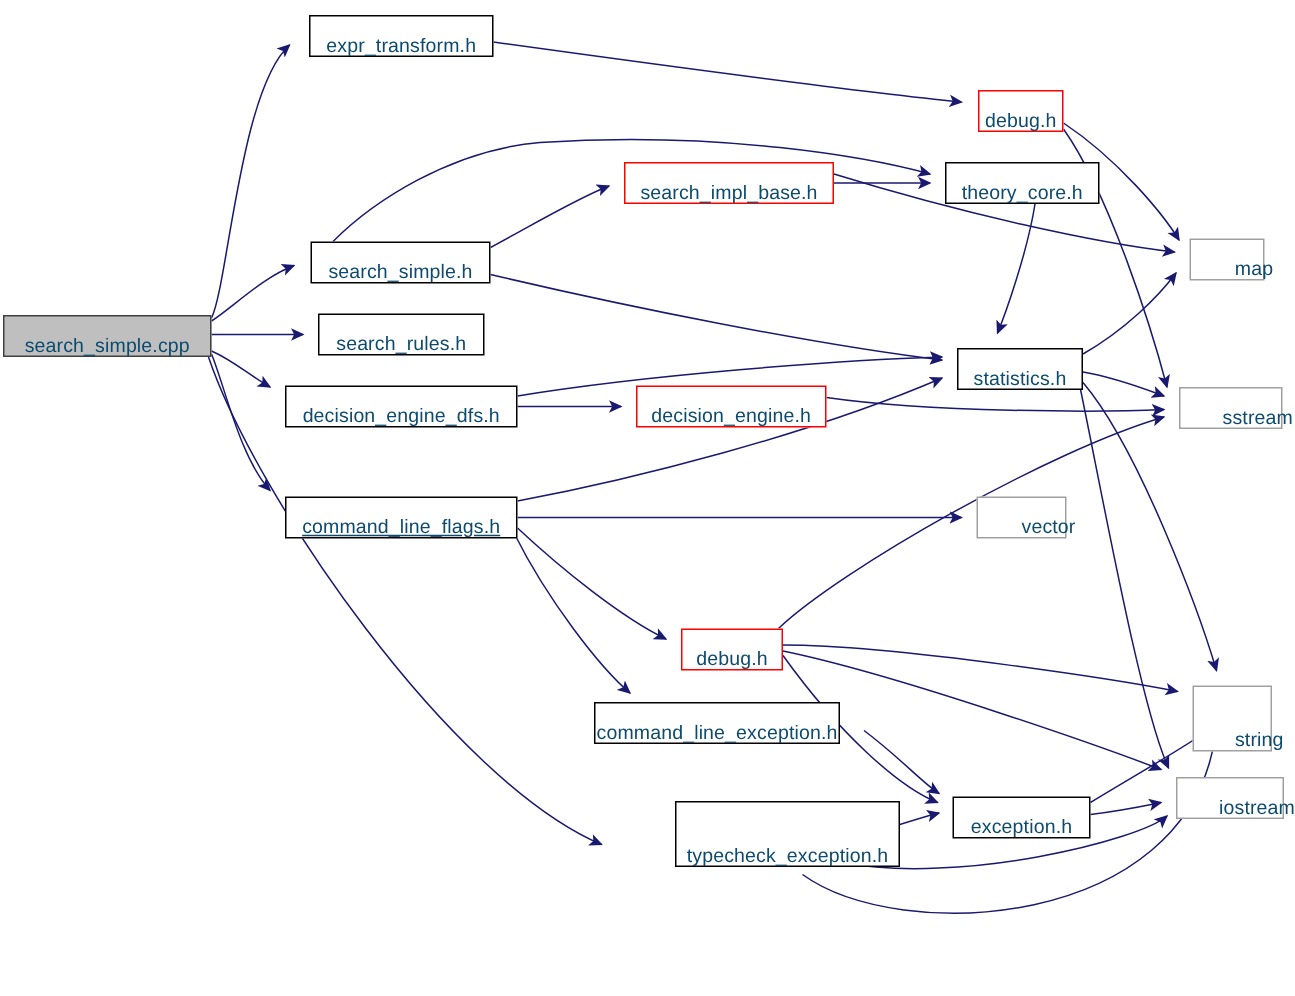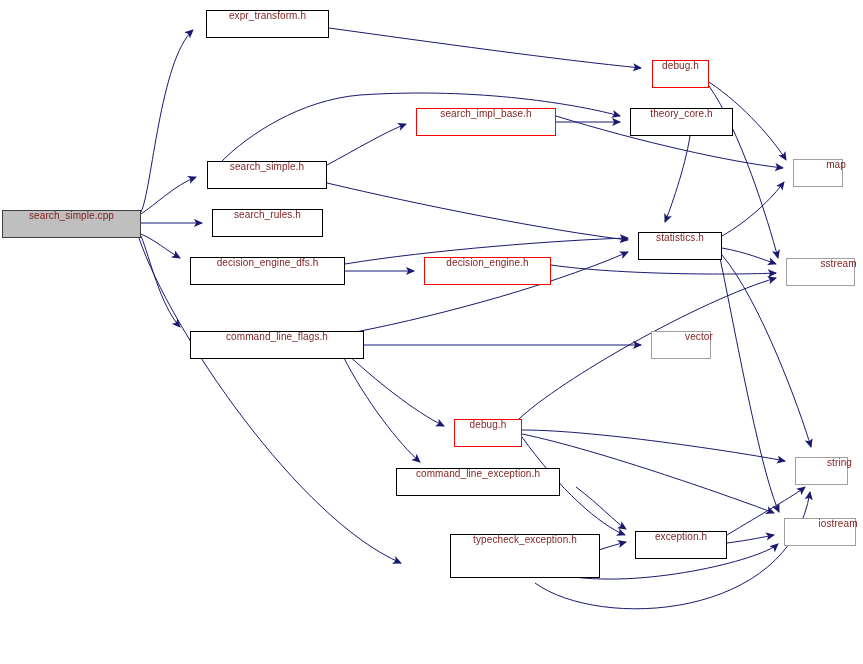--- a/index.html
+++ b/index.html
@@ -19,26 +19,26 @@
     position: absolute;
     left: 0;
     top: 0;
     width: 863px;
     height: 664px;
   }
   .gnode {
     position: absolute;
     box-sizing: border-box;
     display: flex;
-    align-items: flex-start;
+    align-items: flex-end;
     justify-content: center;
     background: #ffffff;
     border: 1px solid #000000;
-    font-size: 10px;
-    color: #7f1d1d;
+    font-size: 13px;
+    color: #0c4a6e;
     letter-spacing: 0.1px;
     white-space: nowrap;
     z-index: 5;
   }
   .gnode.root {
     background: #bfbfbf;
     border: 1px solid #404040;
   }
   .gnode.red {
     border: 1px solid #ff0000;
@@ -134,30 +134,30 @@
       </div>
       <div class="gnode" style="left: 190px; top: 257px; width: 155px; height: 28px;">
         <span class="lbl">decision_engine_dfs.h</span>
       </div>
       <div class="gnode red" style="left: 424px; top: 257px; width: 127px; height: 28px;">
         <span class="lbl">decision_engine.h</span>
       </div>
       <div class="gnode sys" style="left: 786px; top: 258px; width: 69px; height: 28px;">
         <span class="lbl">sstream</span>
       </div>
-      <div class="gnode" style="left: 190px; top: 331px; width: 174px; height: 28px;">
+      <div class="gnode" style="left: 190px; top: 331px; width: 155px; height: 28px; text-decoration: underline;">
         <span class="lbl">command_line_flags.h</span>
       </div>
       <div class="gnode sys" style="left: 651px; top: 331px; width: 60px; height: 28px;">
         <span class="lbl">vector</span>
       </div>
       <div class="gnode red" style="left: 454px; top: 419px; width: 68px; height: 28px;">
         <span class="lbl">debug.h</span>
       </div>
-      <div class="gnode sys" style="left: 795px; top: 457px; width: 53px; height: 28px;">
+      <div class="gnode sys" style="left: 795px; top: 457px; width: 53px; height: 44px;">
         <span class="lbl">string</span>
       </div>
       <div class="gnode" style="left: 396px; top: 468px; width: 164px; height: 28px;">
         <span class="lbl">command_line_exception.h</span>
       </div>
       <div class="gnode sys" style="left: 784px; top: 518px; width: 72px; height: 28px;">
         <span class="lbl">iostream</span>
       </div>
       <div class="gnode" style="left: 635px; top: 531px; width: 92px; height: 28px;">
         <span class="lbl">exception.h</span>

